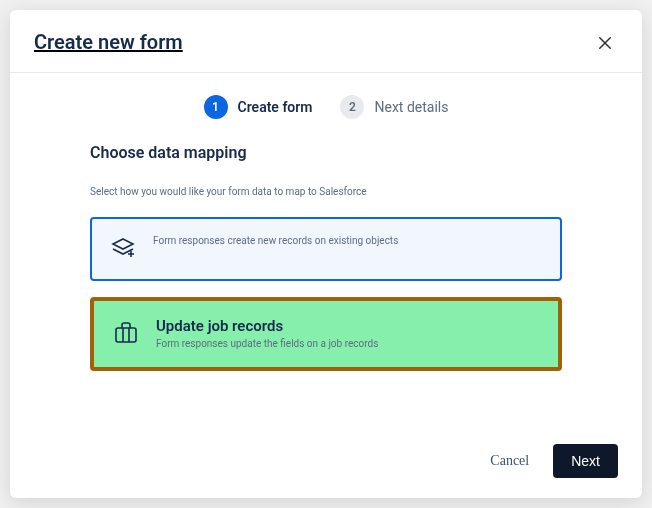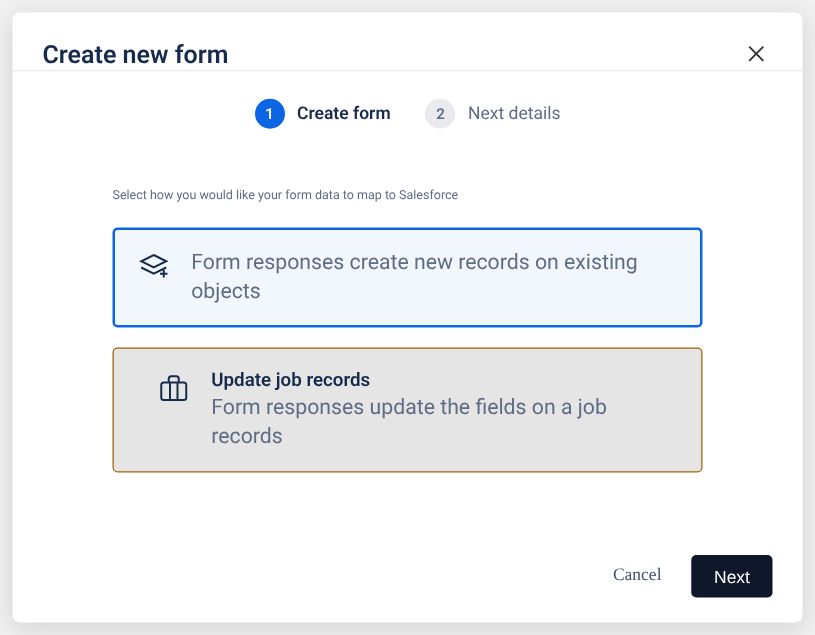--- a/index.html
+++ b/index.html
@@ -9,24 +9,25 @@
     width: 100%; height: 100%;
     background: #fff;
     border-radius: 6px;
     box-shadow: 0 4px 20px rgba(0,0,0,0.12);
     display: flex;
     flex-direction: column;
     overflow: hidden;
   }
   .modal-header {
     display: flex;
-    align-items: center;
+    align-items: flex-start;
     justify-content: space-between;
-    padding: 20px 24px 0 24px;
+    padding: 20px 24px 16px 24px;
     border-bottom: 1px solid #e8e8e8;
+    text-decoration: underline;
   }
   .modal-title {
     font-size: 20px;
     font-weight: 600;
     color: #172b4d;
   }
   .close-btn {
     background: none; border: none; cursor: pointer;
     padding: 4px; display: flex; align-items: center; justify-content: center;
   }
@@ -61,48 +62,48 @@
     font-size: 16px; font-weight: 600; color: #172b4d;
     margin-bottom: 6px;
   }
   .section-sub {
     font-size: 10px; color: #5e6c84;
     margin-bottom: 20px;
     margin-top: 24px;
   }
 
   .option {
-    border: 1px solid #a16207;
+    border: 4px solid #a16207;
     border-radius: 4px;
-    padding: 16px 34px;
+    padding: 16px 18px;
     display: flex;
     align-items: flex-start;
     gap: 16px;
     cursor: pointer;
     margin-bottom: 16px;
-    background: #e5e5e5;
+    background: #86efac;
   }
   .option.selected {
     border: 2px solid #0c66e4;
     background: #f2f7fe;
     padding: 15px 17px;
   }
   .option-icon {
     width: 28px; height: 28px; flex-shrink: 0;
     display: flex; align-items: center; justify-content: center;
     margin-top: 2px;
   }
   .option-icon svg { stroke: #172b4d; fill: none; stroke-width: 1.6; }
   .option-texts { flex: 1; }
   .option-title {
     font-size: 15px; font-weight: 600; color: #172b4d;
     margin-bottom: 2px;
   }
   .option-desc {
-    font-size: 17px; color: #5e6c84; line-height: 1.35;
+    font-size: 10px; color: #5e6c84; line-height: 1.35;
   }
 
   .footer {
     display: flex;
     justify-content: flex-end;
     align-items: center;
     gap: 14px;
     padding: 18px 24px 20px 24px;
   }
   .btn-cancel {
@@ -135,20 +136,21 @@
         <div class="step-badge">1</div>
         <div class="step-label">Create form</div>
       </div>
       <div class="step step-inactive">
         <div class="step-badge">2</div>
         <div class="step-label">Next details</div>
       </div>
     </div>
 
     <div class="content">
+      <div class="section-title">Choose data mapping</div>
       <div class="section-sub">Select how you would like your form data to map to Salesforce</div>
 
       <div class="option selected">
         <div class="option-icon">
           <svg viewBox="0 0 28 28">
             <path d="M14 3 L24 8 L14 13 L4 8 Z"></path>
             <path d="M4 13 L14 18 L24 13"></path>
             <path d="M19 18 h6 M22 15 v6"></path>
           </svg>
         </div>

